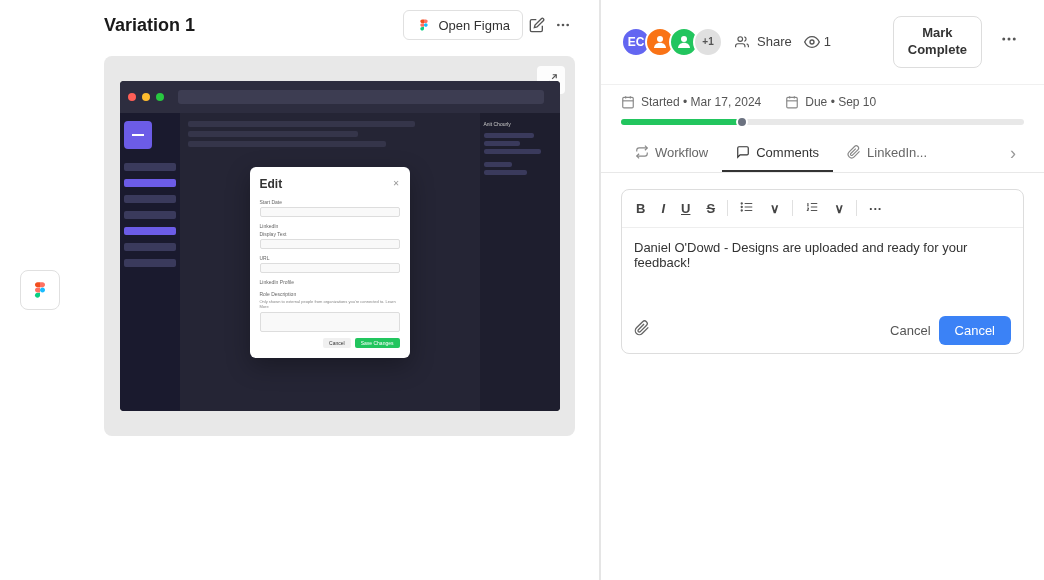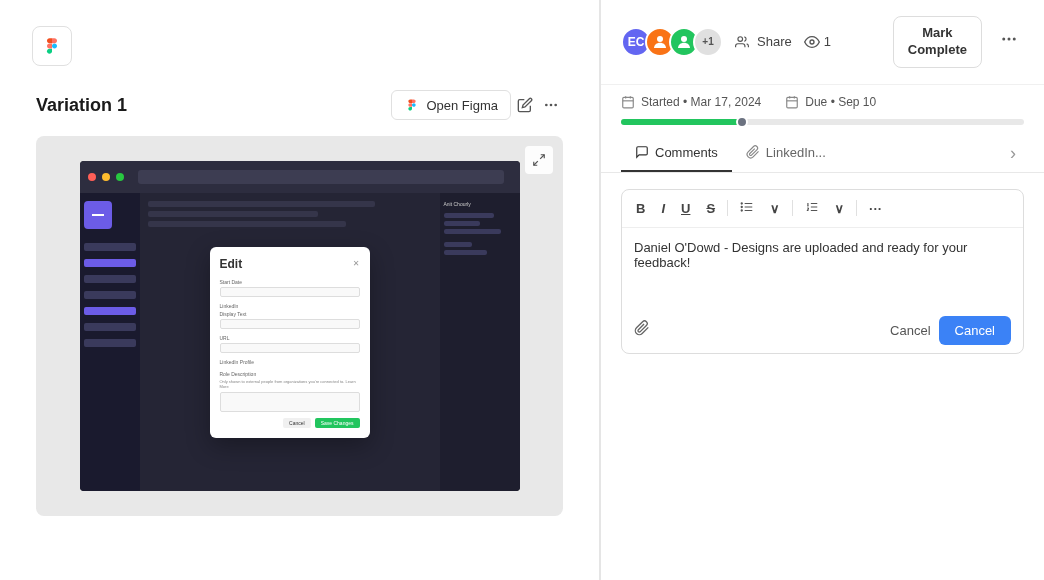--- a/index.html
+++ b/index.html
@@ -12,22 +12,22 @@
       display: flex;
     }
 
     
     .left-panel {
       width: 600px;
       height: 580px;
       background: #fff;
       border-right: 1px solid #e5e5e5;
       display: flex;
-      flex-direction: column;
-      padding: 12px;
+      flex-direction: row;
+      padding: 0;
     }
 
     .top-bar {
       padding: 14px 20px;
       display: flex;
       align-items: center;
     }
 
     .figma-logo {
       width: 40px;
@@ -756,20 +756,29 @@
   </div>
 
   <div class="progress-bar-container">
     <div class="progress-track">
       <div class="progress-fill"></div>
       <div class="progress-dot"></div>
     </div>
   </div>
 
   <div class="tabs-row">
+    <div class="tab">
+      <svg width="14" height="14" viewBox="0 0 24 24" fill="none" stroke="#888" stroke-width="2">
+          <polyline points="17 1 21 5 17 9"></polyline>
+          <path d="M3 11V9a4 4 0 0 1 4-4h14"></path>
+          <polyline points="7 23 3 19 7 15"></polyline>
+          <path d="M21 13v2a4 4 0 0 1-4 4H3"></path>
+        </svg>
+      <span>Workflow</span>
+    </div>
     <div class="tab active">
       <svg width="14" height="14" viewBox="0 0 24 24" fill="none" stroke="#333" stroke-width="2">
           <path d="M21 15a2 2 0 0 1-2 2H7l-4 4V5a2 2 0 0 1 2-2h14a2 2 0 0 1 2 2z"></path>
         </svg>
       <span>Comments</span>
     </div>
     <div class="tab">
       <svg width="14" height="14" viewBox="0 0 24 24" fill="none" stroke="#888" stroke-width="2">
           <path d="M21.44 11.05l-9.19 9.19a6 6 0 0 1-8.49-8.49l9.19-9.19a4 4 0 0 1 5.66 5.66l-9.2 9.19a2 2 0 0 1-2.83-2.83l8.49-8.48"></path>
         </svg>

